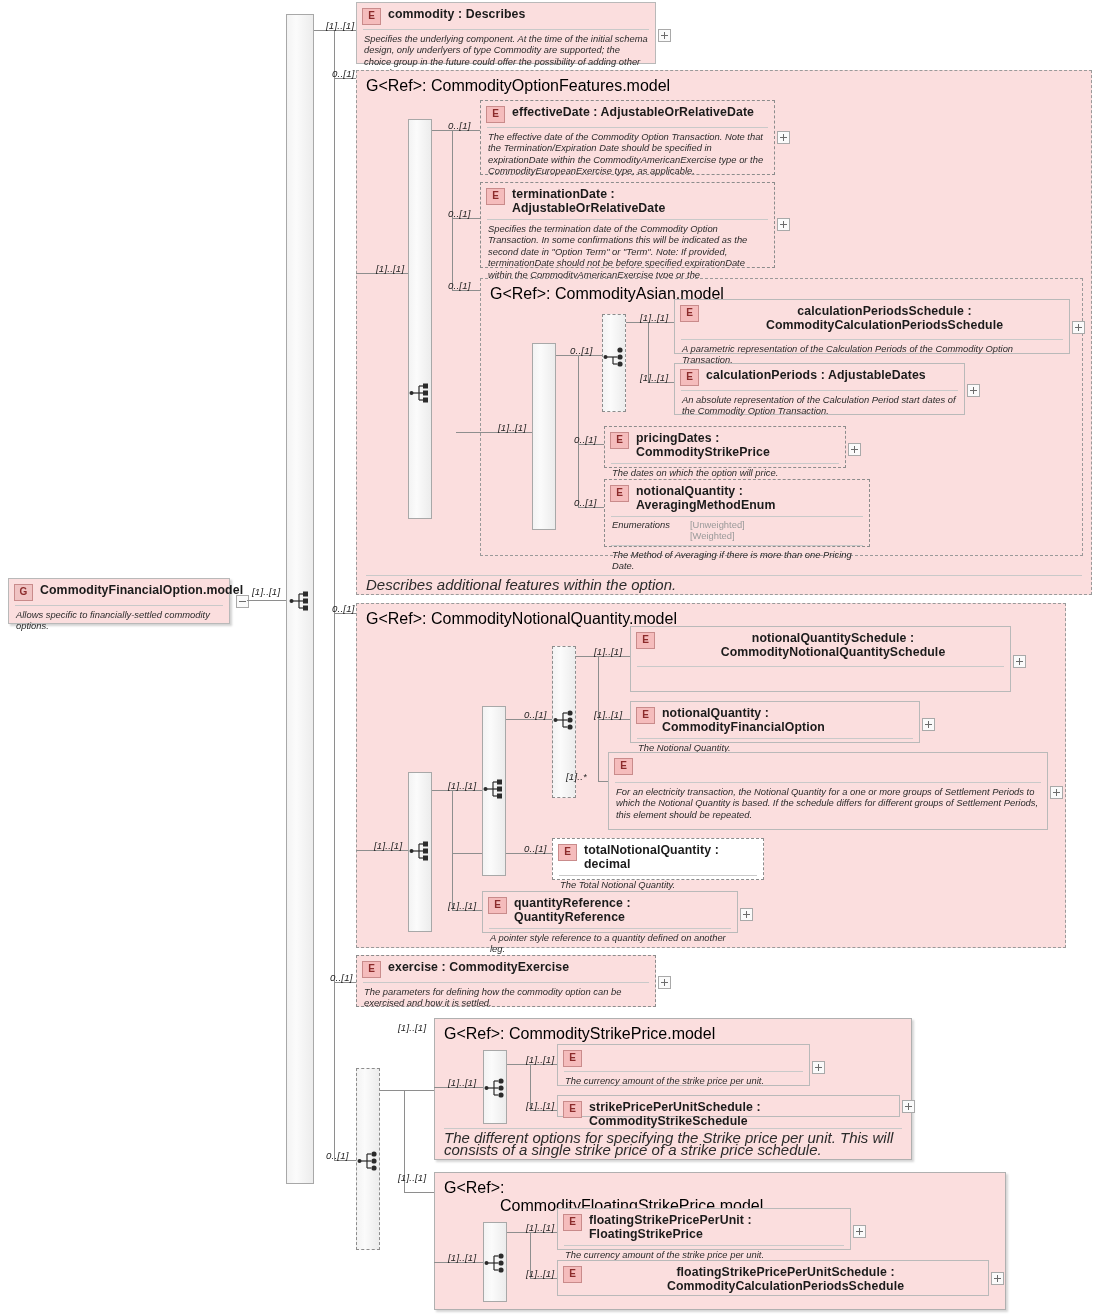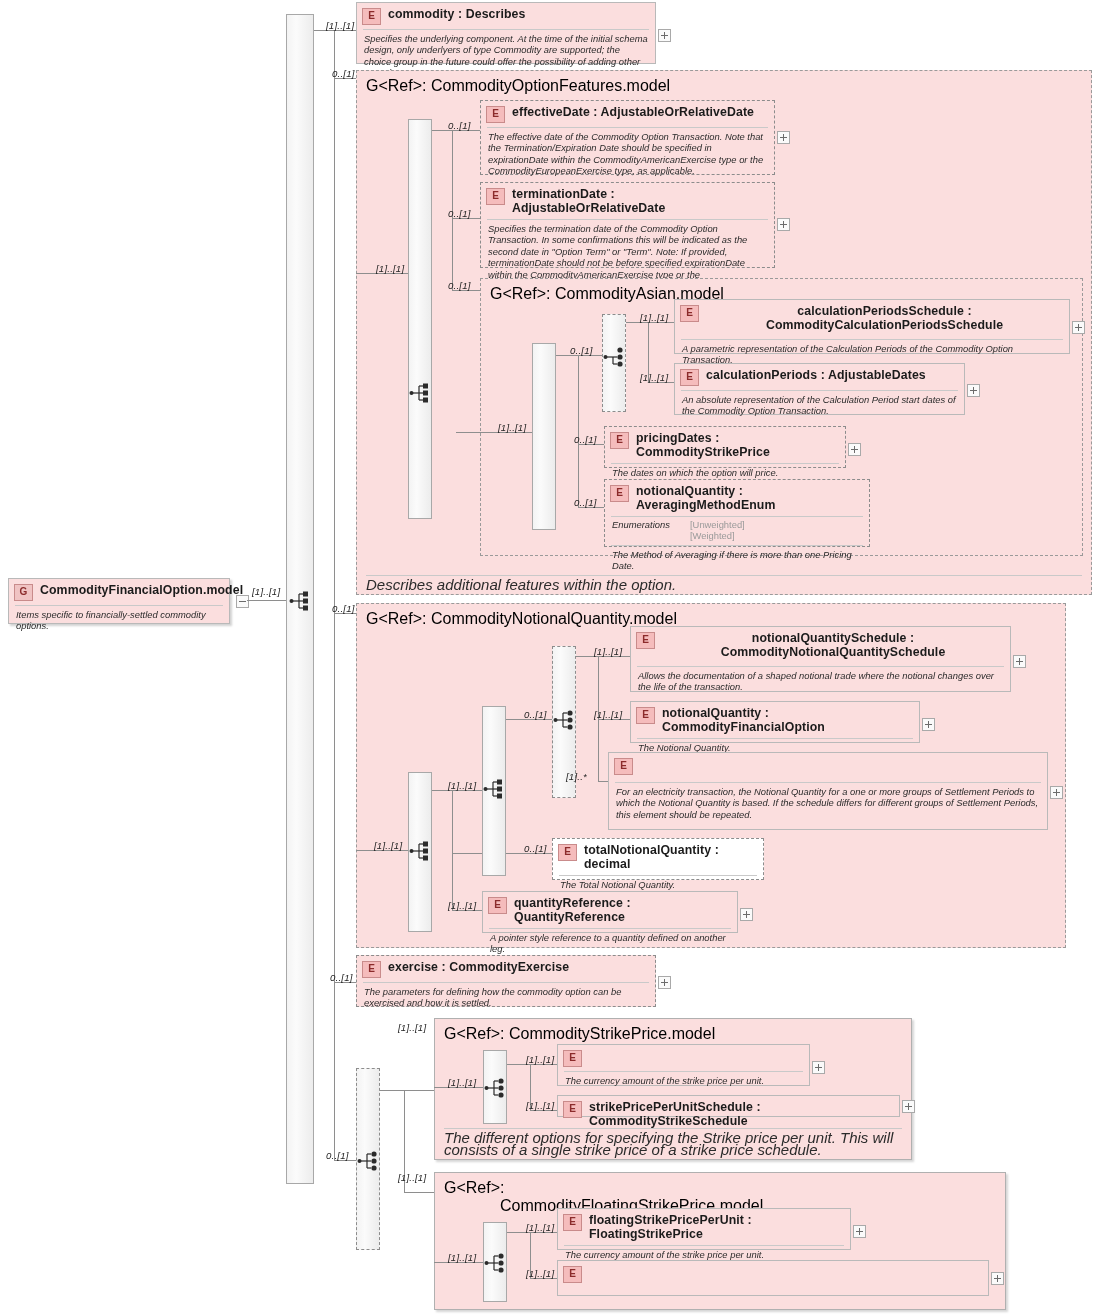--- a/index.html
+++ b/index.html
@@ -60,21 +60,21 @@
 <body>
 
 <div id="canvas">
 
   <div class="node shadow" style="left:8px;top:578px;width:222px;height:46px;">
     <div class="hdr">
       <span class="badge g">G</span>
       <span class="ttl">CommodityFinancialOption.model</span>
     </div>
     <div class="rule"></div>
-    <div class="desc">Items specific to financially-settled commodity options.</div>
+    <div class="desc">Allows specific to financially-settled commodity options.</div>
   </div>
   <div class="minus" style="left:236px;top:595px;"></div>
   <div class="ln lnh" style="left:247px;top:600px;width:40px;"></div>
   <div class="card" style="left:252px;top:586px;">[1]..[1]</div>
 
   <div class="comp" style="left:286px;top:14px;width:28px;height:1170px;">
     <svg class="sym" width="22" height="20" viewBox="0 0 22 20" style="top:576px;">
       <circle cx="2.5" cy="10" r="2" fill="#2b2b2b"></circle>
       <line x1="4" y1="10" x2="10" y2="10" stroke="#2b2b2b" stroke-width="1.2"></line>
       <line x1="10" y1="3" x2="10" y2="17" stroke="#2b2b2b" stroke-width="1.2"></line>
@@ -335,21 +335,20 @@
   <div class="card" style="left:594px;top:646px;">[1]..[1]</div>
   <div class="card" style="left:594px;top:709px;">[1]..[1]</div>
   <div class="card" style="left:566px;top:771px;">[1]..*</div>
 
   <div class="node" style="left:630px;top:626px;width:381px;height:66px;">
     <div class="hdr">
       <span class="badge">E</span>
       <span class="ttl ctr">notionalQuantitySchedule : CommodityNotionalQuantitySchedule</span>
     </div>
     <div class="rule" style="margin-top:4px;"></div>
-    <div class="desc">Allows the documentation of a shaped notional trade where the notional changes over the life of the transaction.</div>
   </div>
   <div class="plus" style="left:1013px;top:655px;"></div>
 
   <div class="node" style="left:630px;top:701px;width:290px;height:42px;">
     <div class="hdr">
       <span class="badge">E</span>
       <span class="ttl">notionalQuantity : CommodityFinancialOption</span>
     </div>
     <div class="rule"></div>
     <div class="desc">The Notional Quantity.</div>
@@ -500,17 +499,18 @@
       <span class="ttl">floatingStrikePricePerUnit : FloatingStrikePrice</span>
     </div>
     <div class="rule"></div>
     <div class="desc">The currency amount of the strike price per unit.</div>
   </div>
   <div class="plus" style="left:853px;top:1225px;"></div>
 
   <div class="node" style="left:557px;top:1260px;width:432px;height:36px;">
     <div class="hdr">
       <span class="badge">E</span>
+      <span class="ttl ctr">floatingStrikePricePerUnitSchedule : CommodityCalculationPeriodsSchedule</span>
     </div>
   </div>
   <div class="plus" style="left:991px;top:1272px;"></div>
 
 </div>
 
 </body></html>

